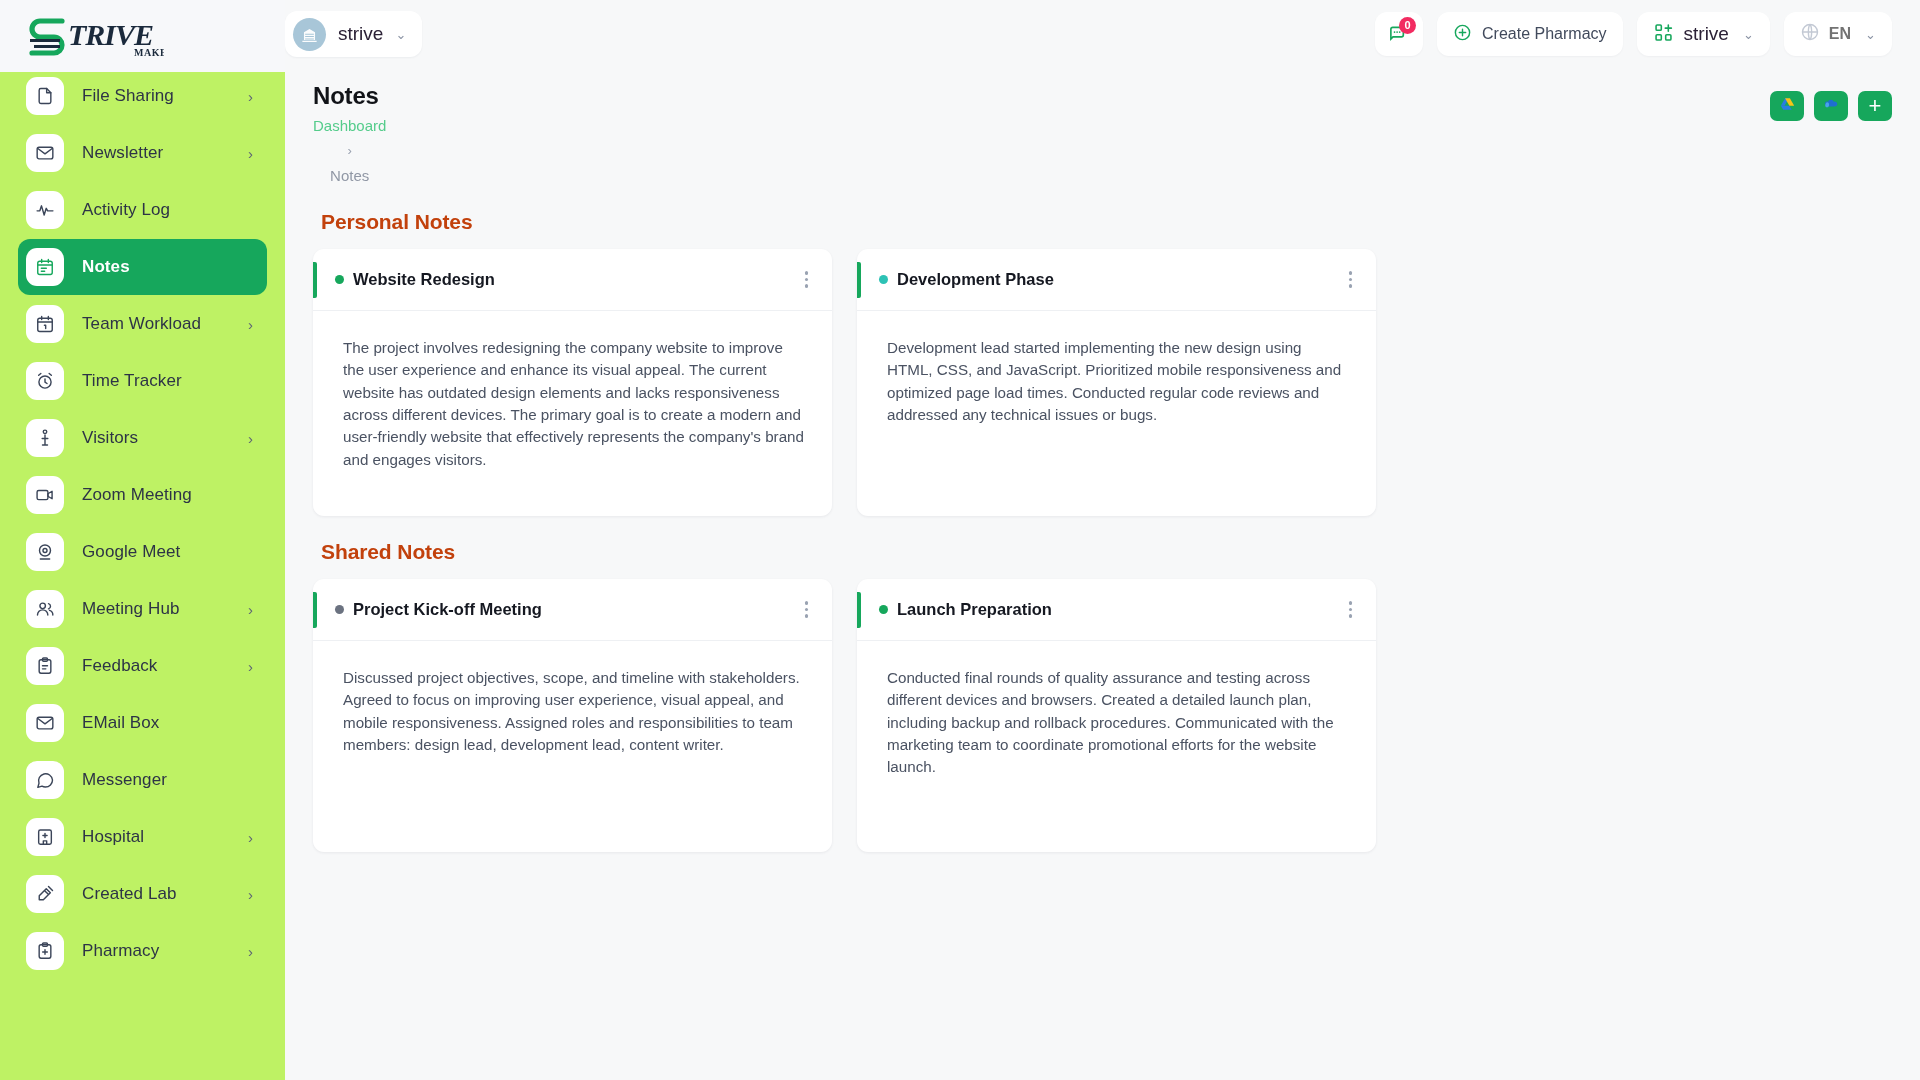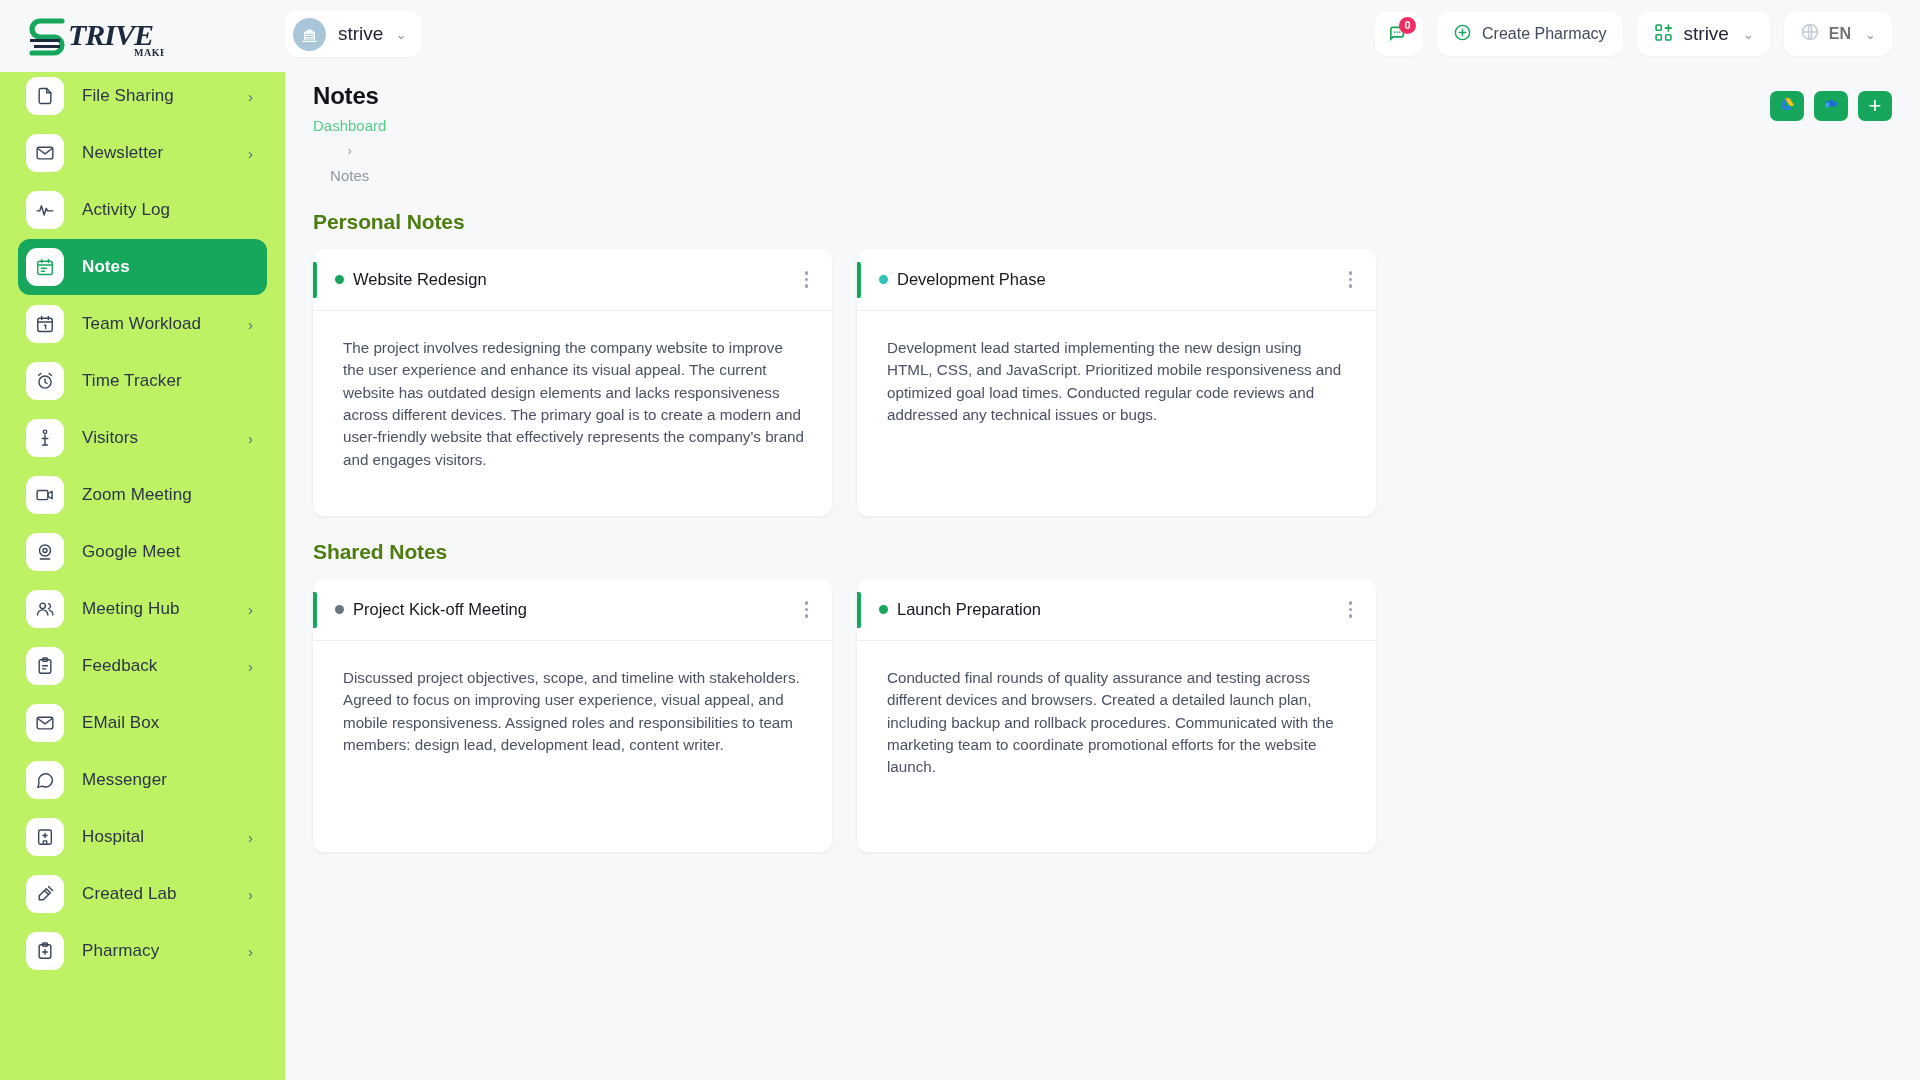--- a/index.html
+++ b/index.html
@@ -104,22 +104,22 @@
   .crumbs .c-cur { color: #9097a5; }
 
   .head-actions { margin-left: auto; display: flex; gap: 10px; margin-top: 9px; }
   .sq-btn {
     width: 34px; height: 30px; border-radius: 7px; background: #16a75c;
     display: flex; align-items: center; justify-content: center; cursor: pointer;
   }
   .sq-btn .plus { color: #fff; font-size: 22px; line-height: 1; font-weight: 300; }
 
   .section-title {
-    font-size: 21px; font-weight: 700; color: #4d7c0f;
-    margin: 26px 0 15px 0; letter-spacing: -.1px;
+    font-size: 21px; font-weight: 700; color: #c2410c;
+    margin: 26px 0 15px 8px; letter-spacing: -.1px;
   }
   .section-title.second { margin-top: 24px; }
 
   .cards { display: flex; gap: 25px; }
   .card {
     width: 519px; background: #ffffff; border-radius: 11px;
     box-shadow: 0 1px 3px rgba(24,34,60,.07);
     overflow: hidden; display: flex; flex-direction: column;
   }
   .card.h1 { height: 267px; }
@@ -127,21 +127,21 @@
   .card-head {
     position: relative; display: flex; align-items: center;
     height: 62px; padding: 0 18px 0 22px;
     border-bottom: 1px solid #eef0f3;
   }
   .card-head::before {
     content: ""; position: absolute; left: 0; top: 13px;
     width: 4px; height: 36px; background: #16a75c; border-radius: 0 2px 2px 0;
   }
   .dot { width: 9px; height: 9px; border-radius: 50%; flex: 0 0 9px; }
-  .card-title { font-size: 16.5px; font-weight: 400; color: #151821; margin-left: 9px; }
+  .card-title { font-size: 16.5px; font-weight: 700; color: #151821; margin-left: 9px; }
   .kebab {
     margin-left: auto; display: flex; flex-direction: column; gap: 3px;
     cursor: pointer; padding: 4px 6px;
   }
   .kebab i { width: 3.5px; height: 3.5px; border-radius: 50%; background: #9aa3b2; display: block; }
   .card-body { padding: 26px 28px 0 30px; }
   .card-body p {
     font-size: 15.2px; line-height: 1.47; color: #4a5262;
   }
 </style>
@@ -452,21 +452,21 @@
               <div class="card-head" style="--a: #16a75c;">
          <span class="dot" style="background:#2dc2b5"></span>
          <span class="card-title">Development Phase</span>
          <span class="kebab">
                   <i></i>
                   <i></i>
                   <i></i>
                 </span>
        </div>
        <div class="card-body">
-         <p>Development lead started implementing the new design using HTML, CSS, and JavaScript. Prioritized mobile responsiveness and optimized goal load times. Conducted regular code reviews and addressed any technical issues or bugs.</p>
+         <p>Development lead started implementing the new design using HTML, CSS, and JavaScript. Prioritized mobile responsiveness and optimized page load times. Conducted regular code reviews and addressed any technical issues or bugs.</p>
        </div>
             </div>
           </div>
           <div class="section-title second">Shared Notes</div>
           <div class="cards">
             <div class="card h2">
               <div class="card-head" style="--a: #16a75c;">
          <span class="dot" style="background:#6b7280"></span>
          <span class="card-title">Project Kick-off Meeting</span>
          <span class="kebab">

